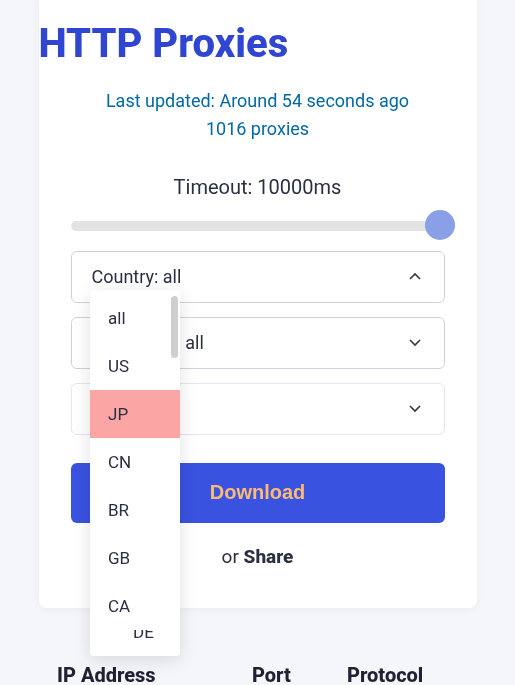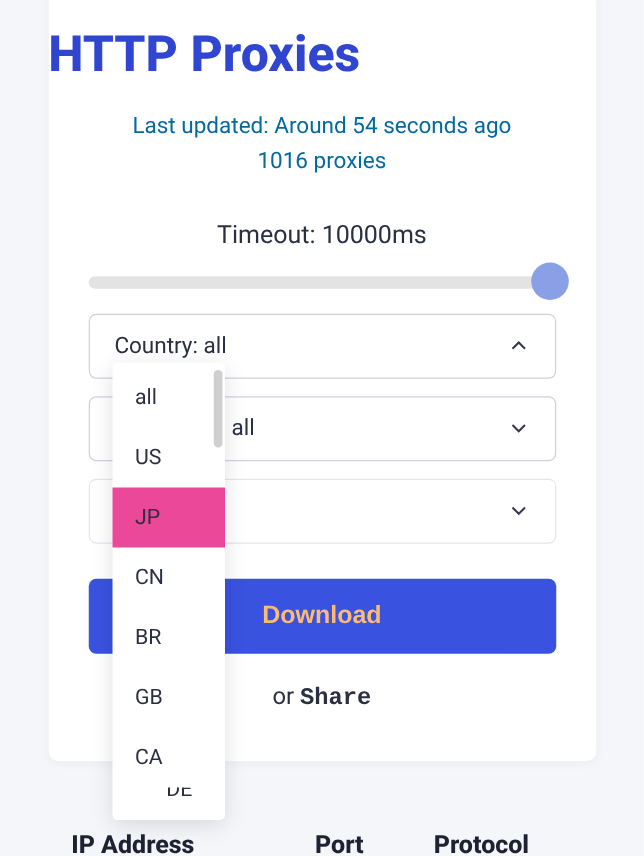--- a/index.html
+++ b/index.html
@@ -104,21 +104,21 @@
     border: none;
     border-radius: 6px;
     cursor: pointer;
     margin-bottom: 22px;
   }
   .share-line {
     text-align: center;
     font-size: 19px;
     color: #2b2f42;
   }
-  .share-line b { font-weight: 800; font-family: Liberation Mono, monospace; }
+  .share-line b { font-weight: 800; }
 
   
   .dropdown {
     position: absolute;
     left: 90px;
     top: 290px;
     width: 90px;
     background: #fff;
     box-shadow: 0 4px 18px rgba(0,0,0,0.12);
     border-radius: 4px;
@@ -133,21 +133,21 @@
     height: 62px;
     background: #cfcfcf;
     border-radius: 4px;
   }
   .dd-item {
     padding: 14px 18px;
     font-size: 17px;
     color: #2b2f42;
     cursor: pointer;
   }
-  .dd-item.hover { background: #ec4899; }
+  .dd-item.hover { background: #fca5a5; }
   .dd-item.cut { height: 22px; padding-top:0; padding-bottom:0; overflow:hidden; line-height:5px;padding-left:43px; }
 
   
   .table-peek {
     position: absolute;
     left: 57px;
     right: 20px;
     bottom: -2px;
     display: flex;
     gap: 0;

